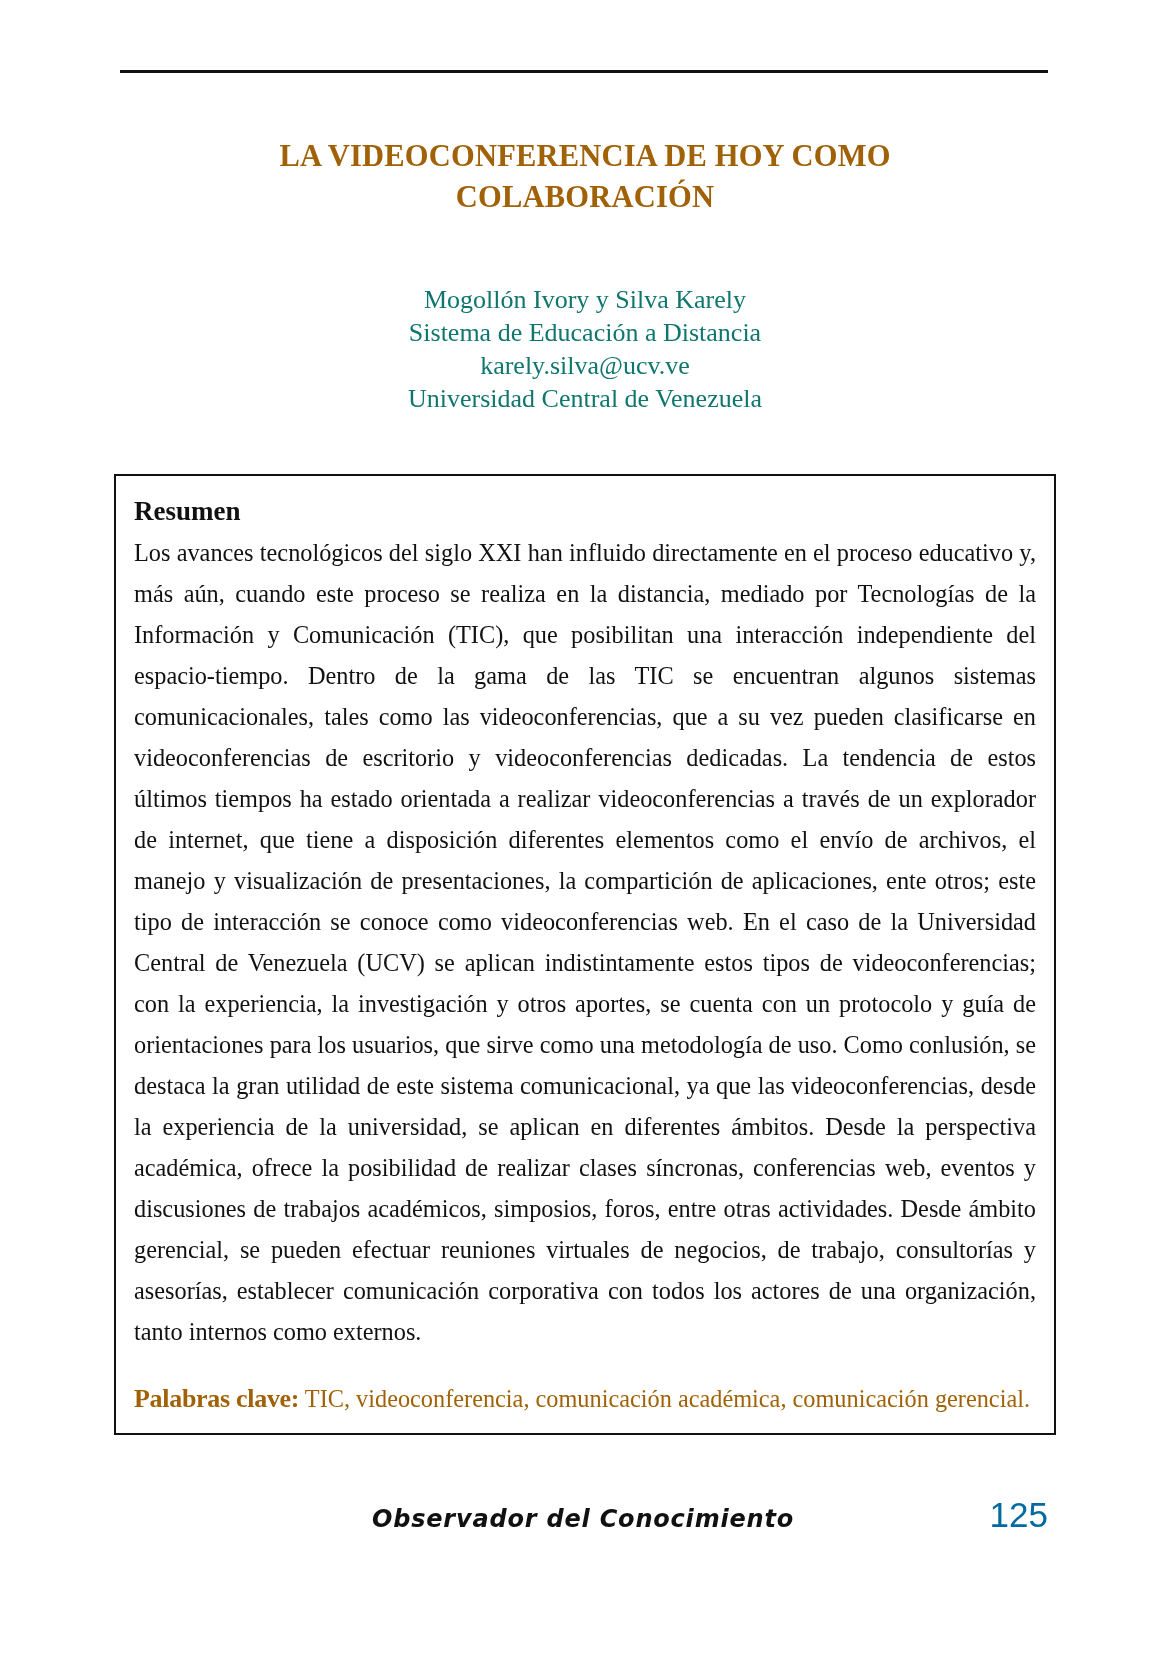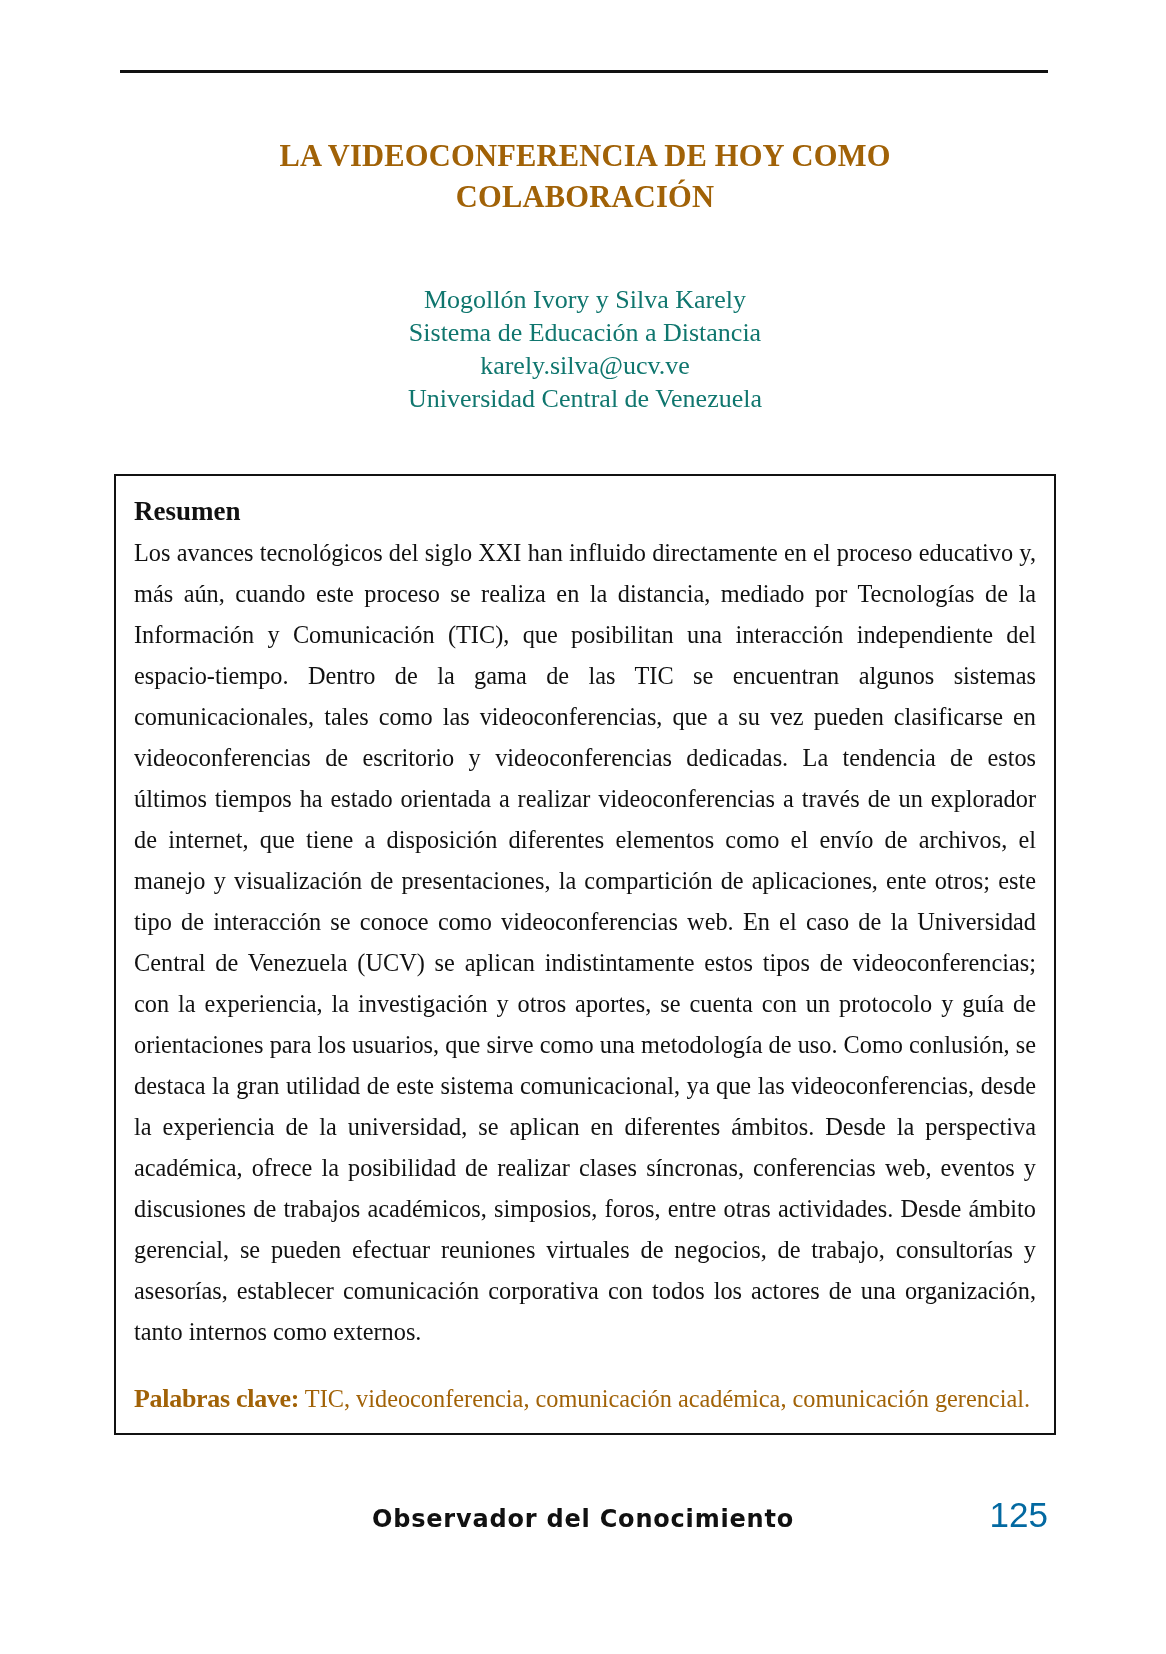--- a/index.html
+++ b/index.html
@@ -120,20 +120,21 @@
     position: absolute;
     left: 0;
     top: 0;
     width: 1166px;
     text-align: center;
     font-family: "DejaVu Sans", "Liberation Sans", sans-serif;
     font-weight: bold;
     font-size: 24px;
     letter-spacing: 0.8px;
     color: #111111;
+    font-style: italic;
   }
   .page-number {
     position: absolute;
     right: 118px;
     top: -10px;
     font-family: Liberation Sans, sans-serif;
     font-size: 35px;
     color: #0369a1;
   }
 </style>

